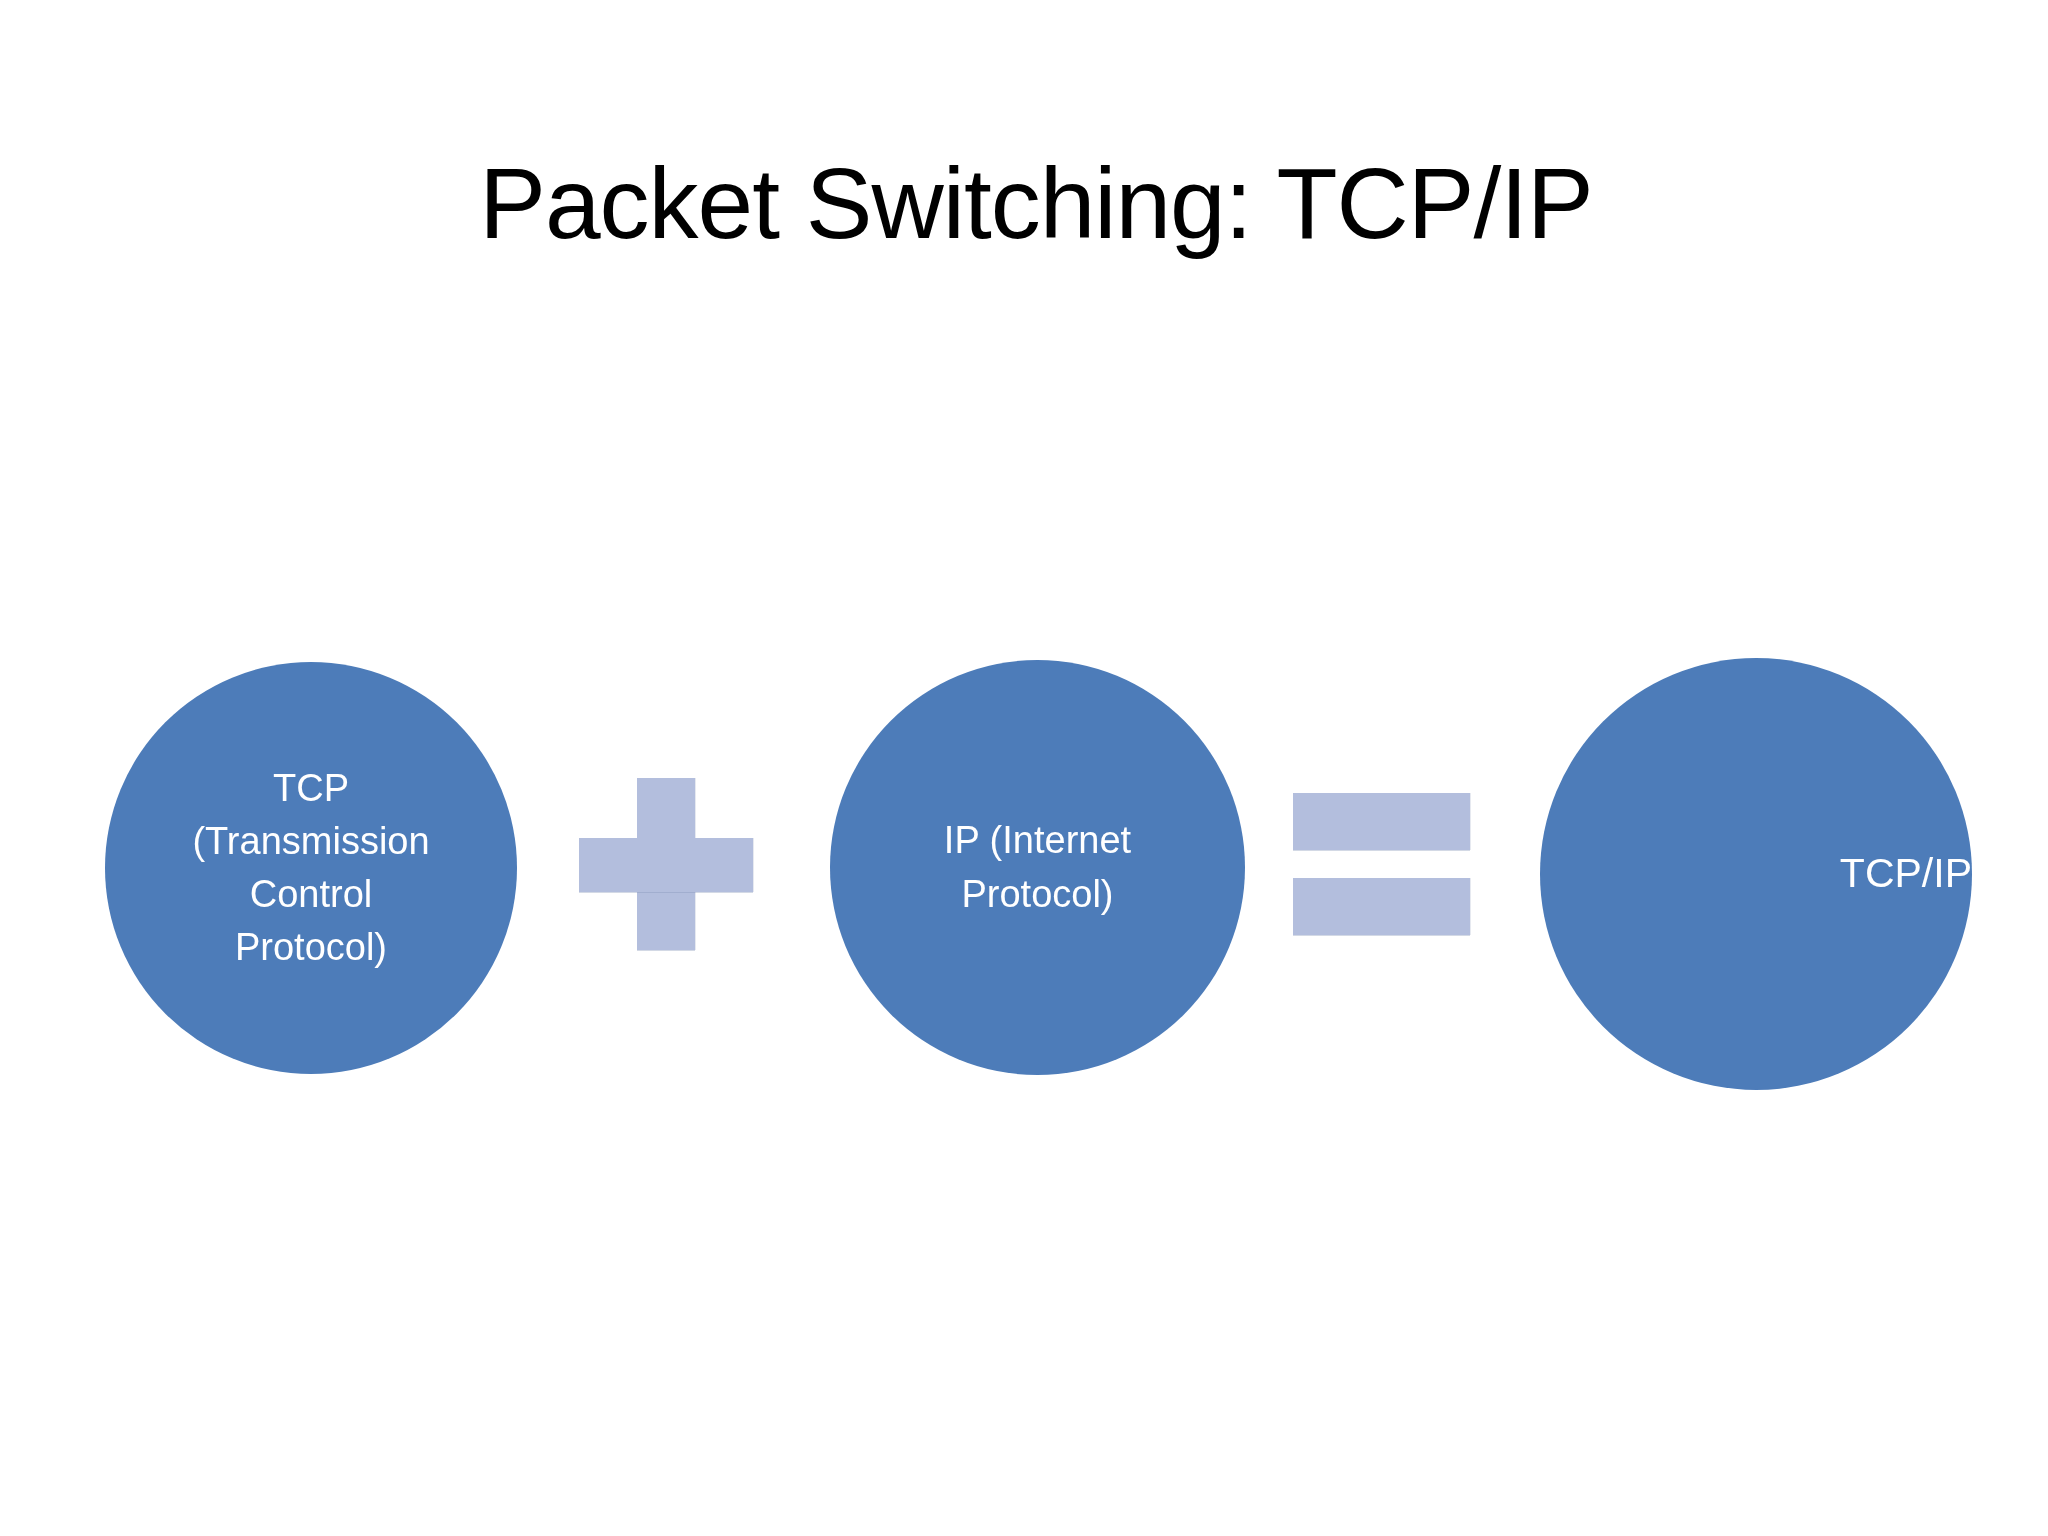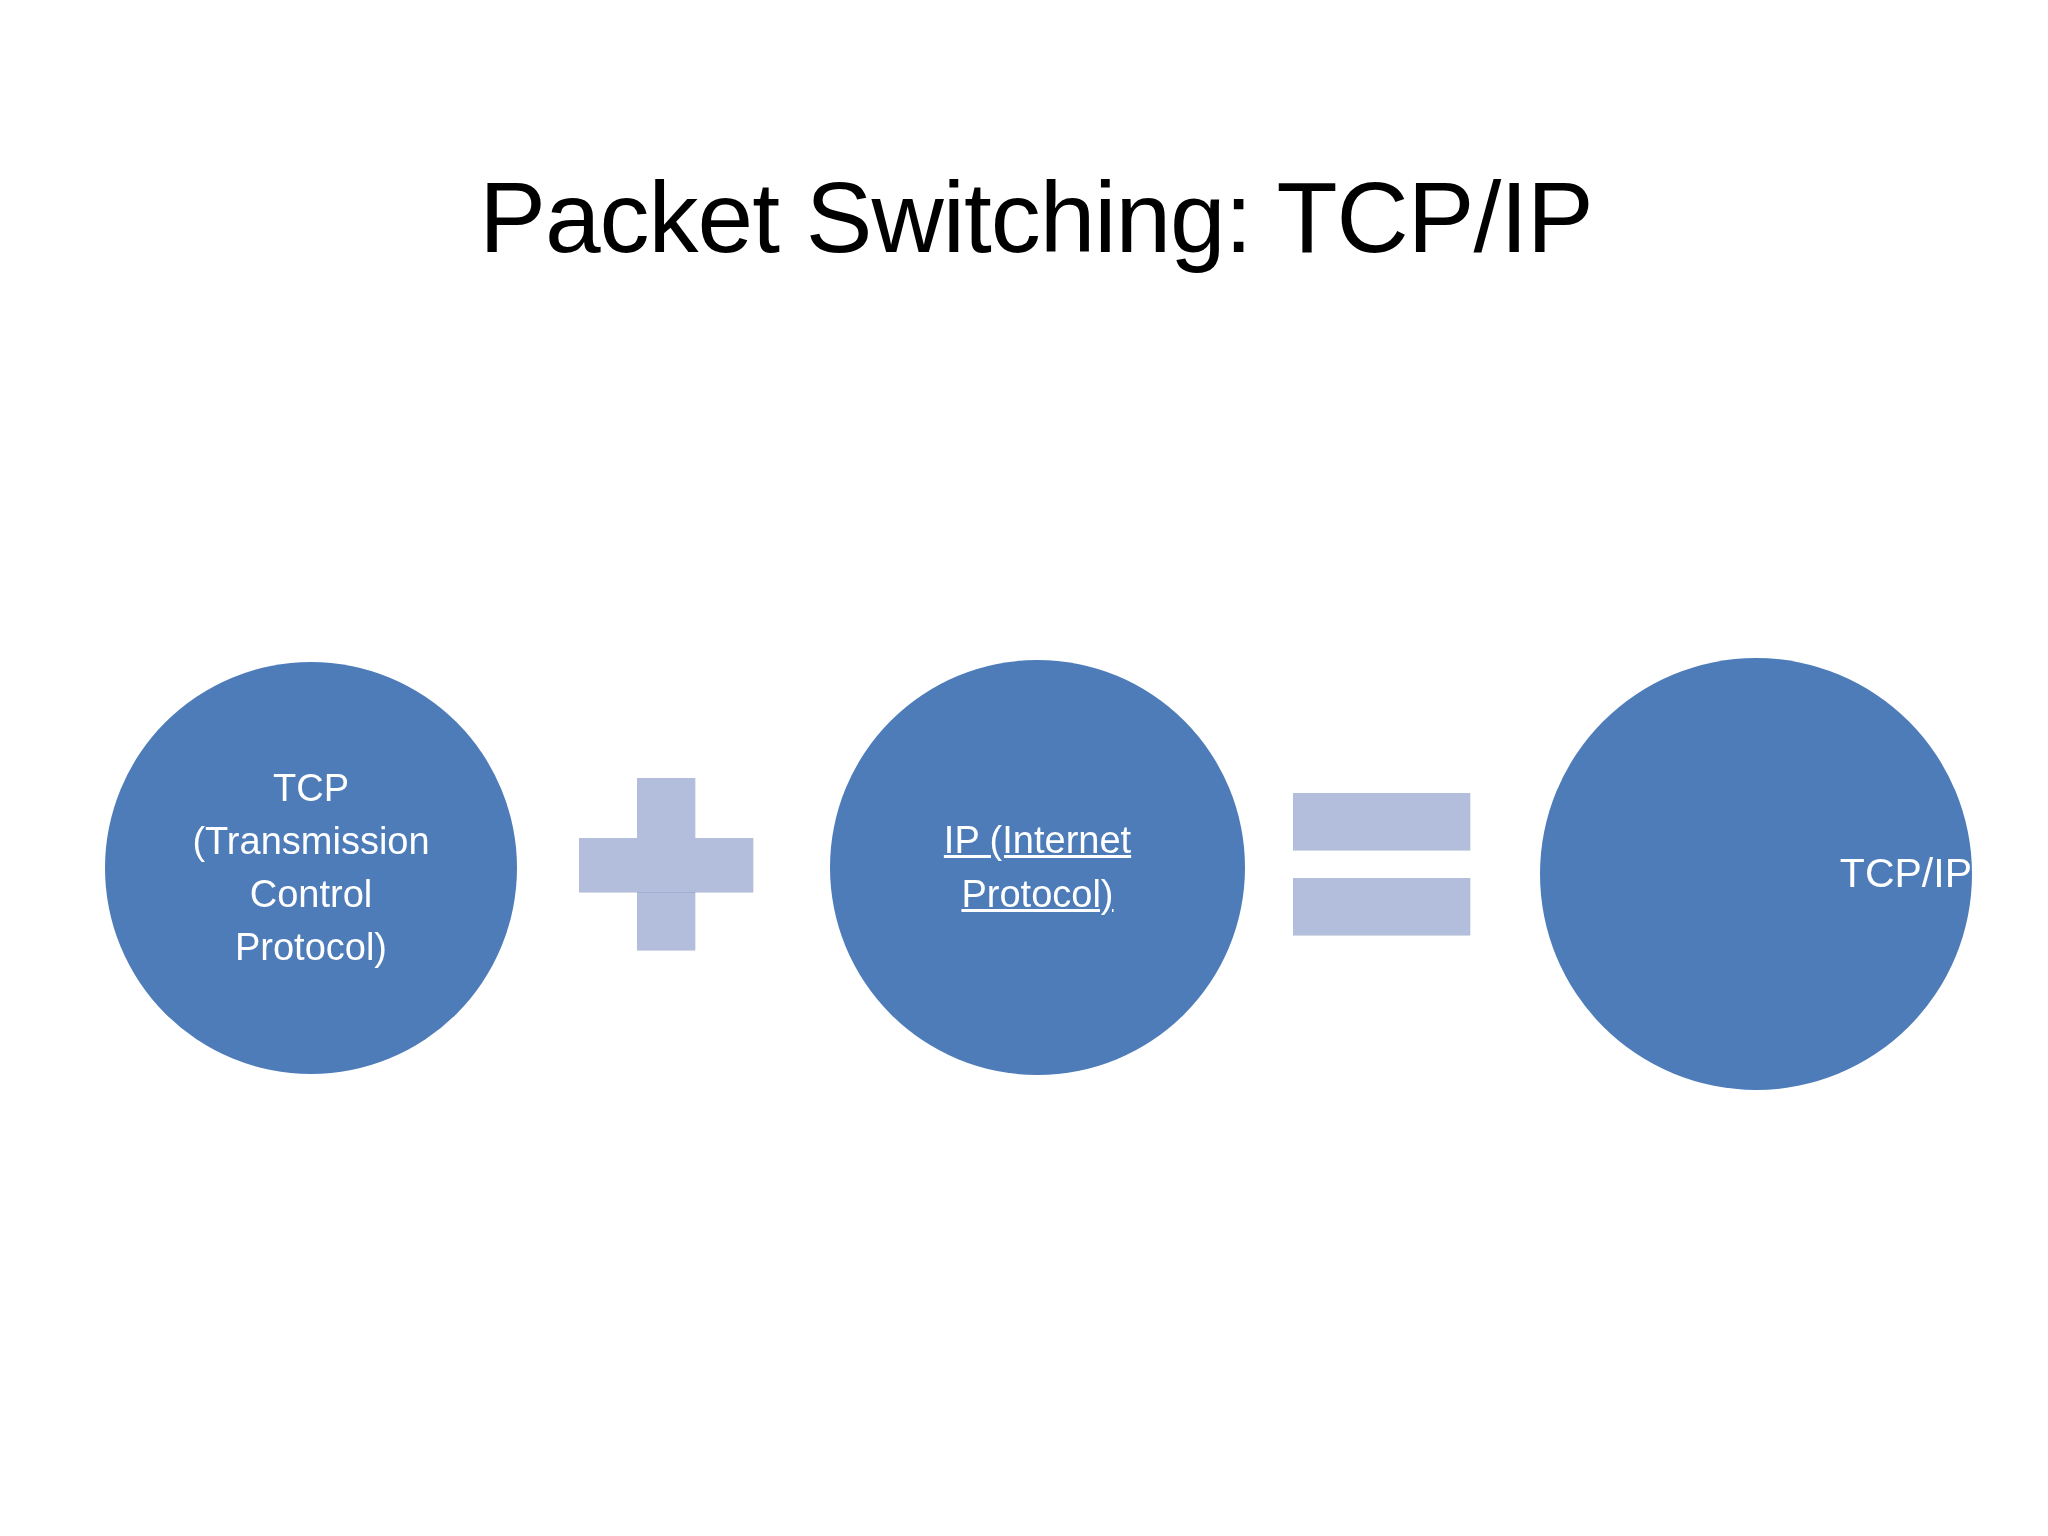--- a/index.html
+++ b/index.html
@@ -14,21 +14,21 @@
   body {
     width: 2048px;
     height: 1536px;
     background: var(--background);
     font-family: "Liberation Sans", sans-serif;
     position: relative;
     overflow: hidden;
   }
   .slide-title {
     position: absolute;
-    top: 90px;
+    top: 76px;
     left: 0;
     width: 100%;
     text-align: center;
     font-size: 100px;
     line-height: 1.2;
     font-weight: 400;
     color: var(--title-text);
     letter-spacing: -1px;
     white-space: nowrap;
     padding-left: 24px;
@@ -42,21 +42,21 @@
     align-items: center;
     justify-content: center;
     text-align: center;
   }
   .circle .label {
     white-space: pre-line;
     font-size: 38px;
     line-height: 1.4;
   }
   #circle-tcp   { left: 105px;  top: 662px; width: 412px; height: 412px; }
-  #circle-ip    { left: 830px;  top: 660px; width: 415px; height: 415px; text-decoration: underline; }
+  #circle-ip    { left: 830px;  top: 660px; width: 415px; height: 415px; }
   #circle-tcpip { left: 1540px; top: 658px; width: 432px; height: 432px; justify-content: flex-end; }
   #circle-tcpip .label { font-size: 41px; }
 
   .operator { position: absolute; }
   .op-bar {
     position: absolute;
     background: var(--operator-fill);
     box-shadow: 0 1px 0 rgba(130,145,180,0.35), 1px 0 0 rgba(130,145,180,0.2);
   }
   #plus-sign { left: 579px; top: 778px; width: 174px; height: 172px; }

